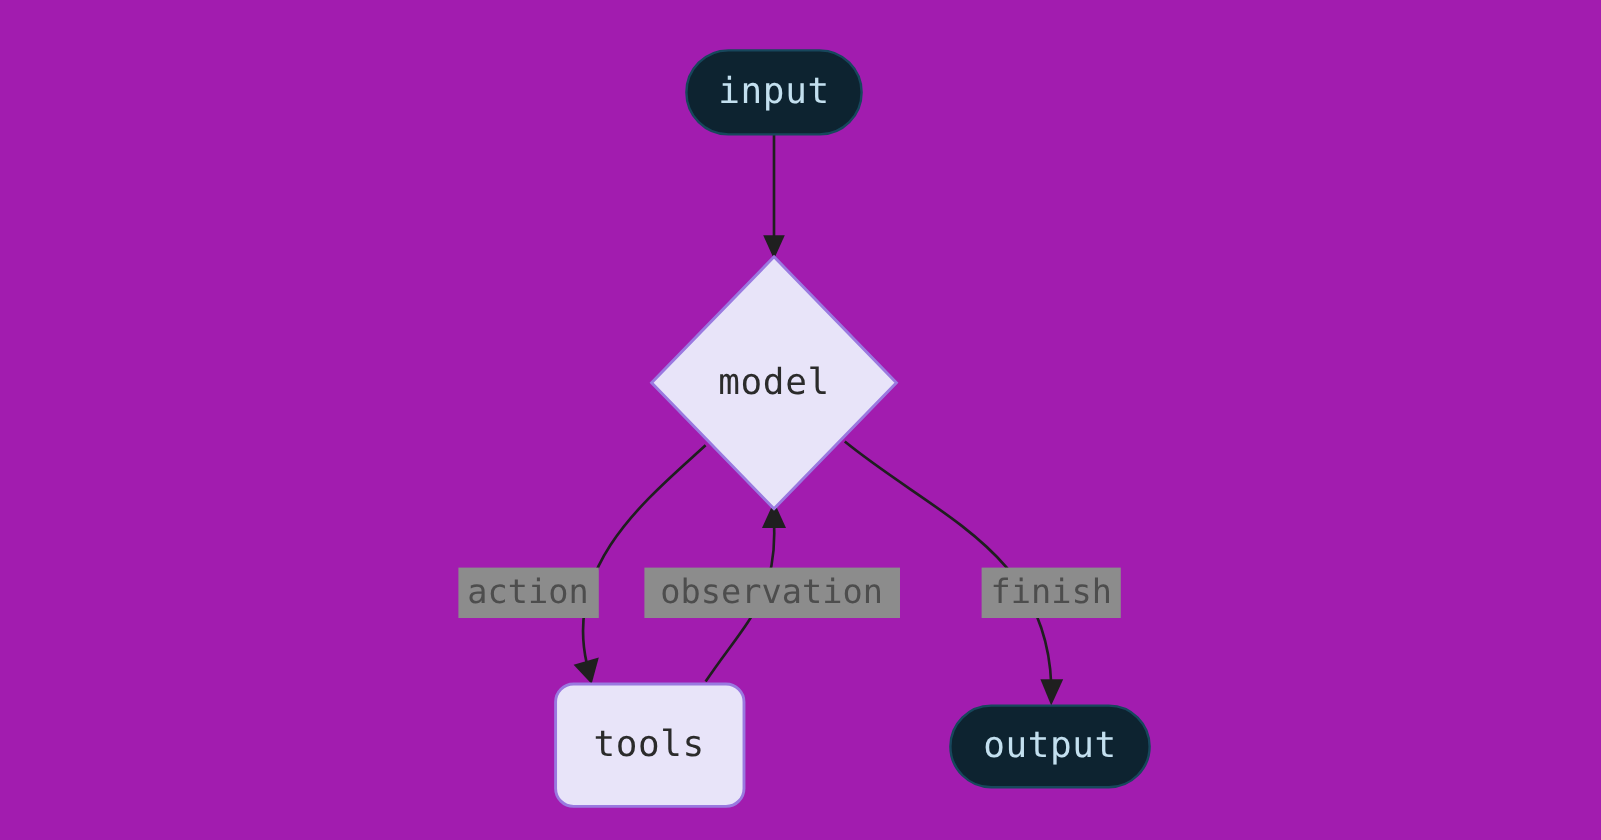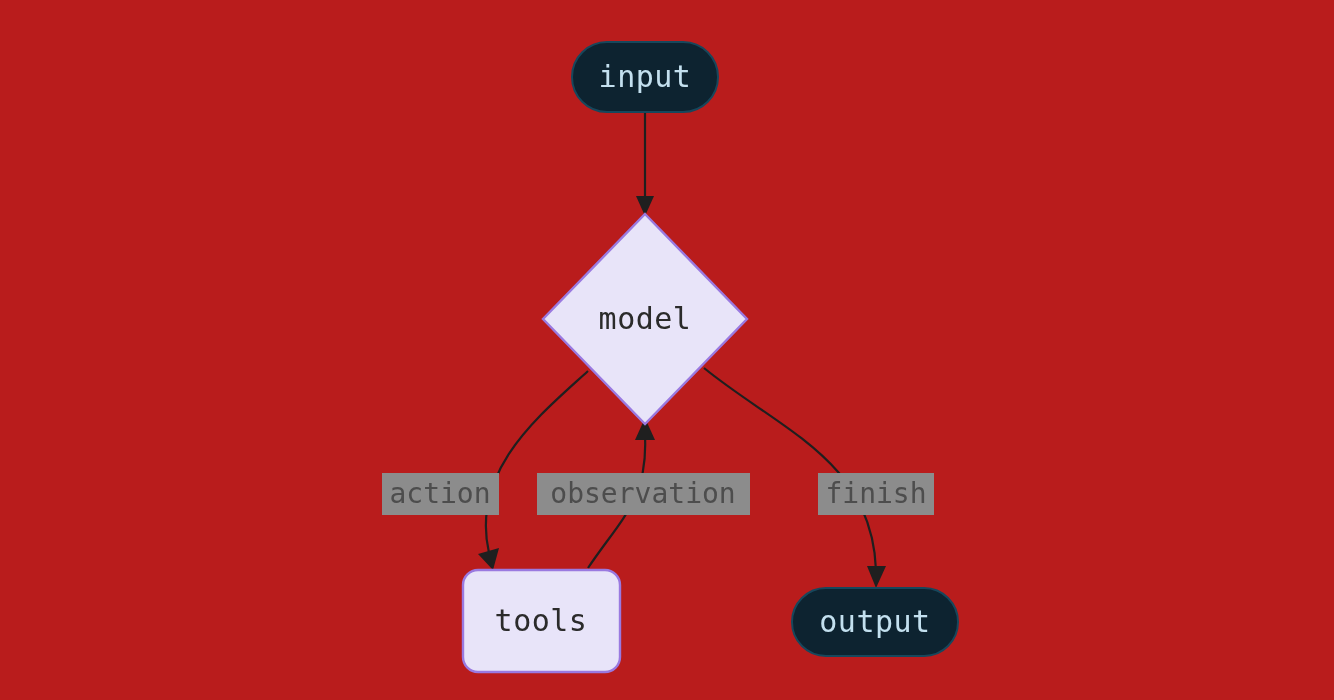--- a/index.html
+++ b/index.html
@@ -11,21 +11,21 @@
     width: 1334px;
     height: 700px;
     font-family: "DejaVu Sans Mono", "Liberation Mono", monospace;
     overflow: hidden;
     position: relative;
   }
   #diagram-root {
     position: relative;
     width: 1334px;
     height: 700px;
-    background: #b91c1c;
+    background: #a21caf;
   }
   svg#flow-svg {
     position: absolute;
     top: 0;
     left: 0;
     width: 1334px;
     height: 700px;
     display: block;
   }
   .node-label-text {

